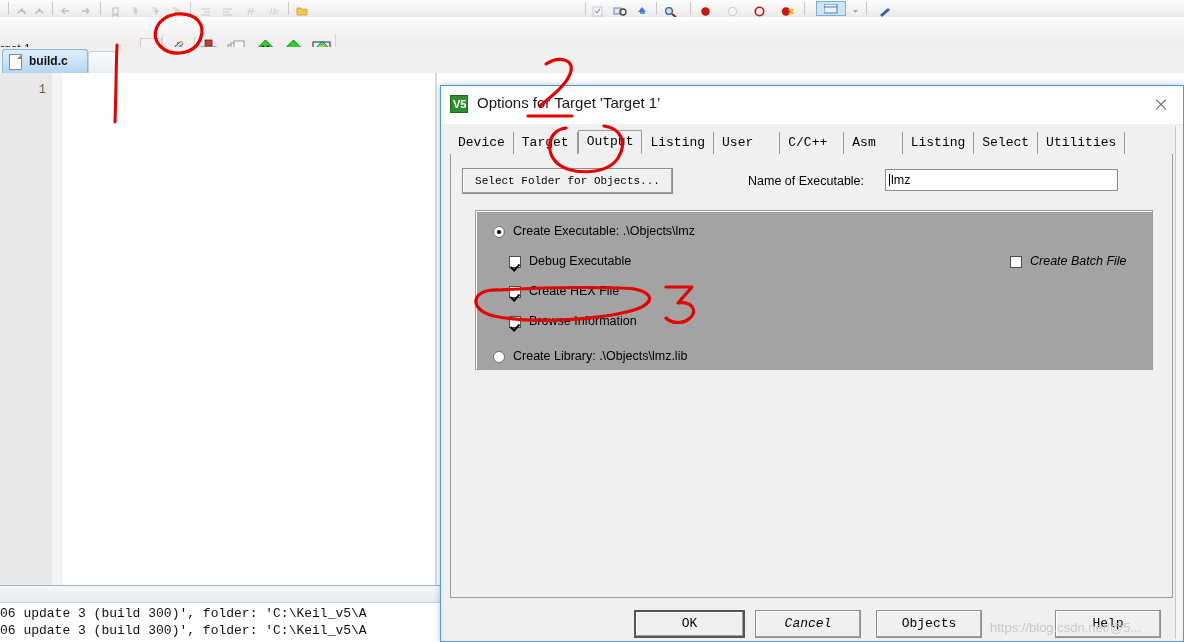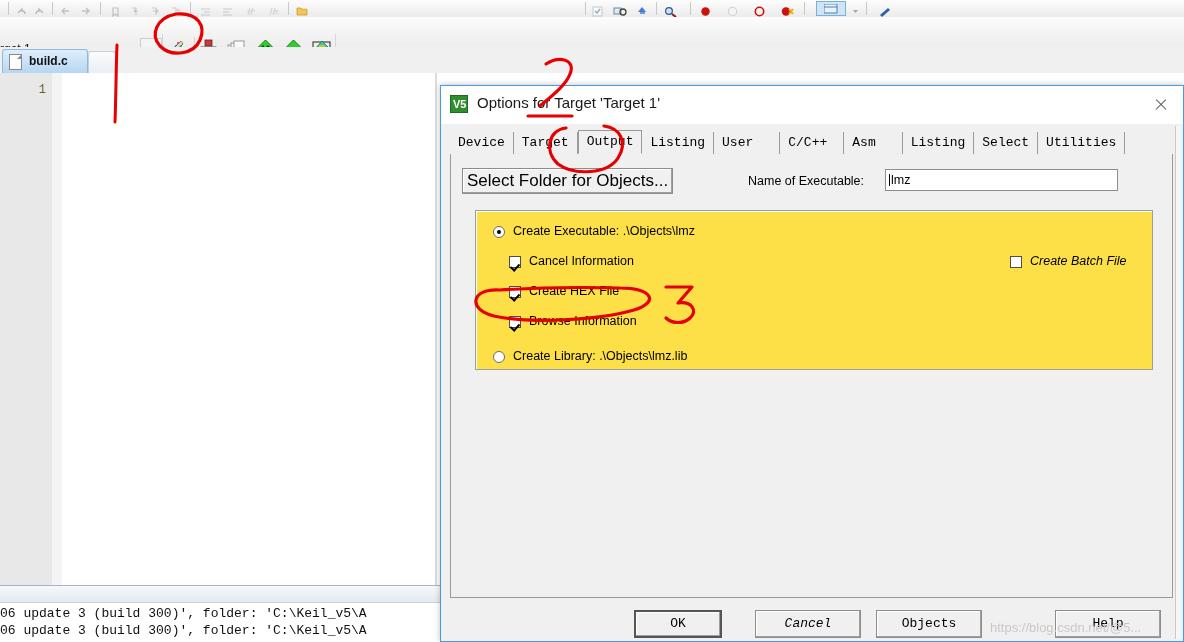--- a/index.html
+++ b/index.html
@@ -163,41 +163,41 @@
   .panel{
     position:absolute;left:9px;top:30px;width:723px;height:444px;
     background:#f0f0f0;border:1px solid #9a9a9a;border-top:none;box-sizing:border-box;
     border-left:1px solid #9a9a9a;
   }
 
   
   .btn{
     position:absolute;background:#f0f0f0;
     border:1px solid #8d8d8d;box-sizing:border-box;
-    font-family:Liberation Sans, sans-serif;font-size:17px;color:#000;
+    font-family:Liberation Mono, monospace;font-size:11px;color:#000;
     text-align:center;cursor:default;
     box-shadow:inset -1px -1px 0 #a0a0a0, inset 1px 1px 0 #ffffff;
   }
   .btn.mono{font-family:"Liberation Mono",monospace;font-size:13px;}
   .btn.def{border:2px solid #555;}
 
   .lbl{position:absolute;font-size:12.5px;color:#000;white-space:nowrap;}
 
   .textbox{
     position:absolute;background:#ffffff;border:1px solid #8d8d8d;
     box-sizing:border-box;font-size:12.5px;color:#000;
     padding:2px 3px;
   }
   .caret{
     display:inline-block;width:1px;height:12px;background:#000;
     vertical-align:-2px;margin-right:1px;
   }
 
   .groupbox{
-    position:absolute;border:1px solid #9d9d9d;background:#fde047;
+    position:absolute;border:1px solid #9d9d9d;background:#a3a3a3;
     box-sizing:border-box;
     box-shadow:inset 1px 1px 0 #ffffff;
     text-align:right;
   }
 
   .chk{
     position:absolute;width:12px;height:12px;background:#fff;
     border:1px solid #4d4d4d;box-sizing:border-box;
   }
   .chk.on:after{
@@ -481,37 +481,37 @@
       <div class="textbox" style="left:434px;top:15px;width:233px;height:22px;line-height:16px;">
         <span class="caret"></span><span>lmz</span>
       </div>
 
       <div class="groupbox" style="left:24px;top:56px;width:678px;height:160px;">
 
         <div class="rad on" style="left:17px;top:15px;"></div>
         <div class="lbl" style="left:37px;top:13px;">Create Executable:  .\Objects\lmz</div>
 
         <div class="chk on" style="left:33px;top:45px;"></div>
-        <div class="lbl" style="left:53px;top:43px;">Cancel Information</div>
+        <div class="lbl" style="left:53px;top:43px;">Debug Executable</div>
 
         <div class="chk on" style="left:33px;top:75px;"></div>
         <div class="lbl" style="left:53px;top:73px;">Create HEX File</div>
 
         <div class="chk on" style="left:33px;top:105px;"></div>
         <div class="lbl" style="left:53px;top:103px;">Browse Information</div>
 
         <div class="chk" style="left:534px;top:45px;"></div>
         <div class="lbl" style="left:554px;top:43px;font-style:italic;">Create Batch File</div>
 
         <div class="rad" style="left:17px;top:140px;"></div>
         <div class="lbl" style="left:37px;top:138px;">Create Library:  .\Objects\lmz.lib</div>
       </div>
     </div>
 
-    <div class="btn mono def" style="left:193px;top:486px;width:88px;height:28px;line-height:24px;">OK</div>
+    <div class="btn mono def" style="left:193px;top:486px;width:111px;height:28px;line-height:24px;">OK</div>
     <div class="btn mono" style="left:314px;top:486px;width:106px;height:28px;line-height:26px;font-style:italic;">Cancel</div>
     <div class="btn mono" style="left:435px;top:486px;width:106px;height:28px;line-height:26px;">Objects</div>
     <div class="btn mono" style="left:614px;top:486px;width:106px;height:28px;line-height:26px;text-align:center;">Help</div>
   </div>
 
   <div class="dlg-scrollbar"></div>
 </div>
 
 <div class="wm" style="left:990px;top:620px;">https://blog.csdn.net/@5...</div>
 

